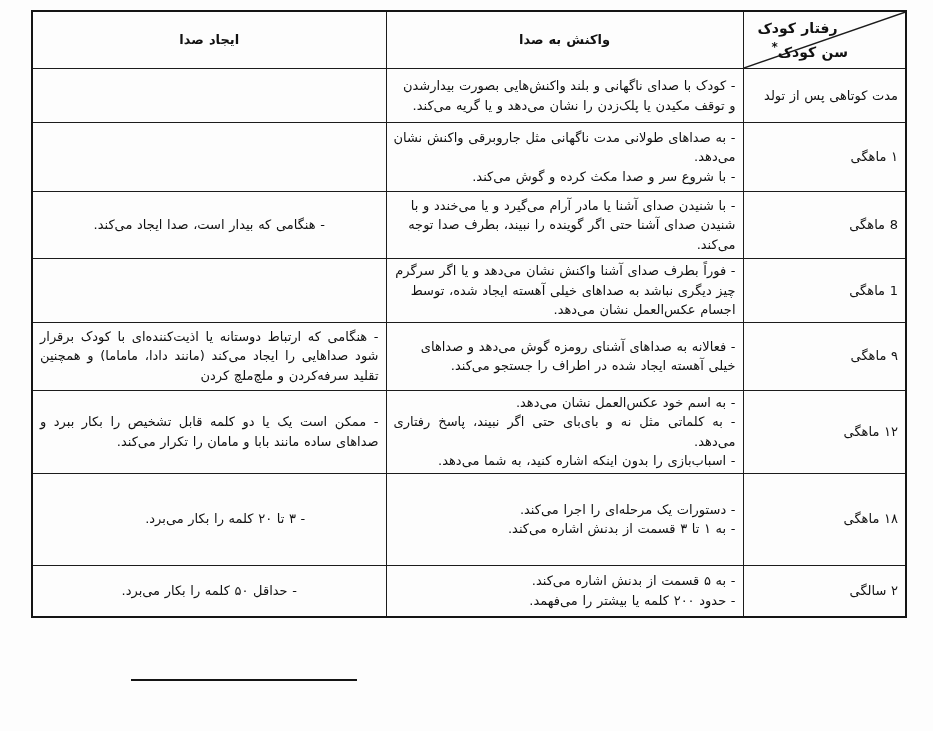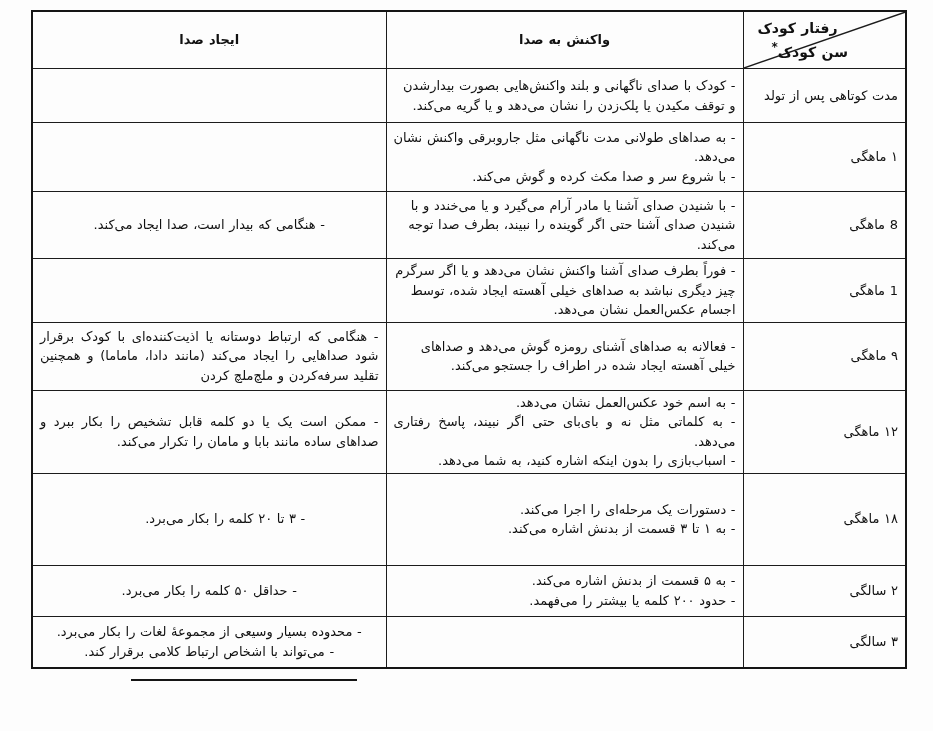--- a/index.html
+++ b/index.html
@@ -177,26 +177,18 @@
       <td class="cell-age">۲ سالگی</td>
       <td class="cell-reaction">
             <span class="line">- به ۵ قسمت از بدنش اشاره می‌کند.</span>
             <span class="line">- حدود ۲۰۰ کلمه یا بیشتر را می‌فهمد.</span>
           </td>
       <td class="cell-production center-mode">
             <span class="line">- حداقل ۵۰ کلمه را بکار می‌برد.</span>
           </td>
     </tr>
 
-    <tr>
-      <td class="cell-age">۳ سالگی</td>
-      <td class="cell-reaction"></td>
-      <td class="cell-production center-mode">
-            <span class="line">- محدوده بسیار وسیعی از مجموعهٔ لغات را بکار می‌برد.</span>
-            <span class="line">- می‌تواند با اشخاص ارتباط کلامی برقرار کند.</span>
-          </td>
-    </tr>
   </tbody>
   </table>
 
   <div class="footnote-rule"></div>
 
 </div>
 
 </body></html>

